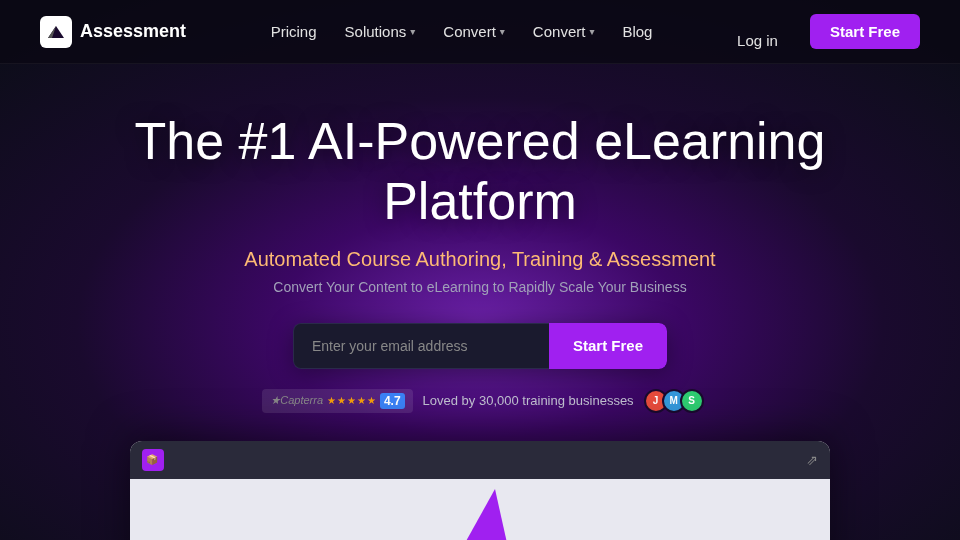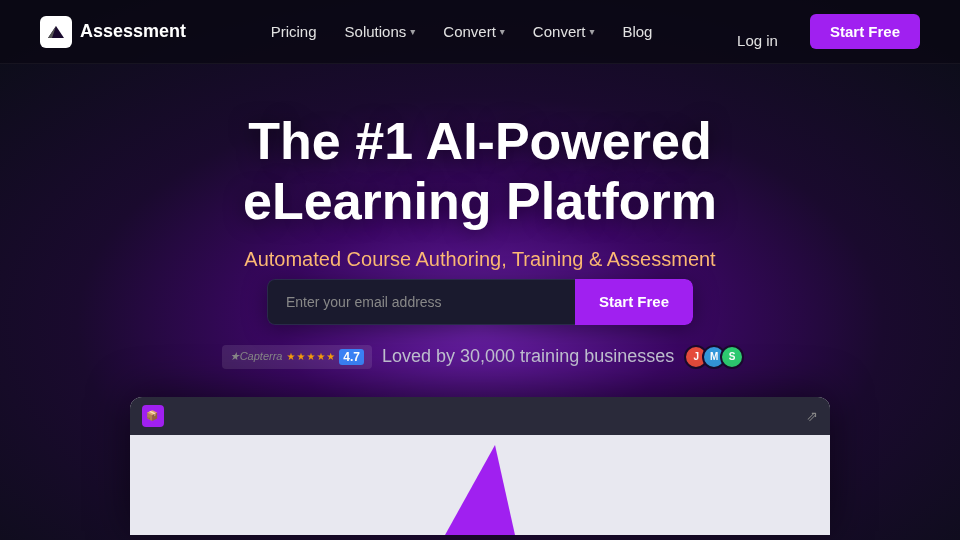--- a/index.html
+++ b/index.html
@@ -104,21 +104,21 @@
       z-index: 5;
       display: flex;
       flex-direction: column;
       align-items: center;
       text-align: center;
       padding-top: 48px;
     }
 
     .hero-title {
       font-size: 52px;
-      font-weight: 700;
+      font-weight: 400;
       color: #ffffff;
       line-height: 1.15;
       max-width: 700px;
       margin-bottom: 16px;
       text-shadow: 0 2px 20px rgba(0,0,0,0.5);
     }
 
     .hero-subtitle {
       font-size: 20px;
       color: #fdba74;
@@ -136,21 +136,21 @@
     .email-form {
       display: flex;
       gap: 0;
       margin-bottom: 20px;
       border-radius: 8px;
       overflow: hidden;
       box-shadow: 0 4px 24px rgba(0,0,0,0.4);
     }
 
     .email-input {
-      width: 308px;
+      width: 256px;
       padding: 14px 18px;
       background: #1a1a2e;
       border: 1px solid #2a2a4a;
       border-right: none;
       color: #fff;
       font-size: 14px;
       outline: none;
       border-radius: 8px 0 0 8px;
     }
 
@@ -202,21 +202,21 @@
     .capterra-score {
       font-size: 12px;
       font-weight: 700;
       color: #fff;
       background: #3b82f6;
       border-radius: 3px;
       padding: 1px 4px;
     }
 
     .social-text {
-      font-size: 18px;
+      font-size: 13px;
       color: #c0c0d0;
     }
 
     .avatars {
       display: flex;
     }
 
     .avatar {
       width: 24px;
       height: 24px;
@@ -362,20 +362,21 @@
 
   <div class="nav-actions">
     <button class="btn-login">Log in</button>
     <button class="btn-start-free-nav">Start Free</button>
   </div>
 </nav>
 
 <div class="hero">
   <h1 class="hero-title">The #1 AI-Powered eLearning Platform</h1>
   <p class="hero-subtitle">Automated Course Authoring, Training &amp; Assessment</p>
+  <p class="hero-sub2">Convert Your Content to eLearning to Rapidly Scale Your Business</p>
 
   <div class="email-form">
     <input class="email-input" type="email" placeholder="Enter your email address" style="">
     <button class="btn-start-free">Start Free</button>
   </div>
 
   <div class="social-proof">
     <div class="capterra-badge">
       <span class="capterra-logo">★Capterra</span>
       <div class="capterra-stars">

